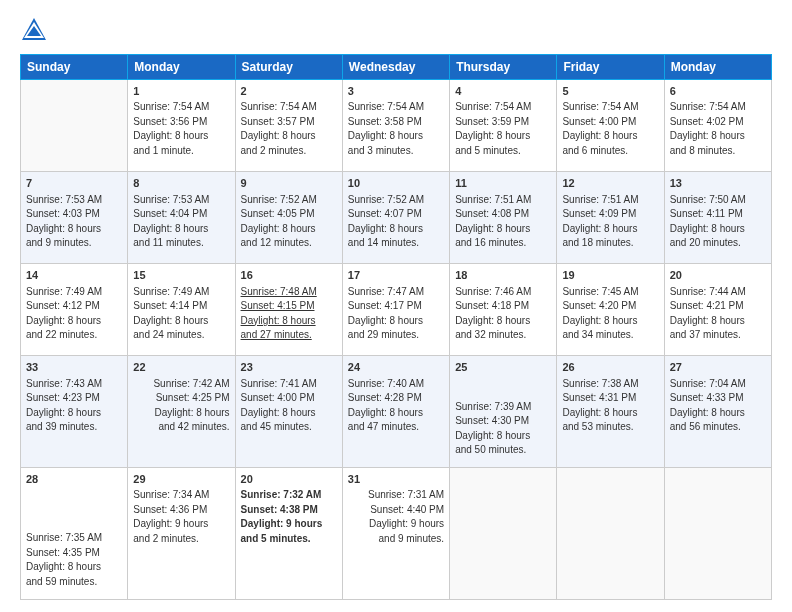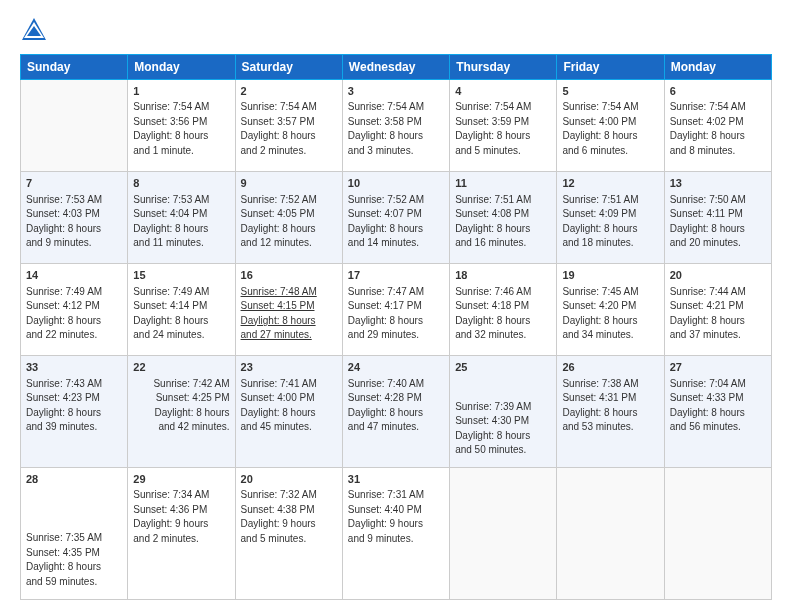--- a/index.html
+++ b/index.html
@@ -349,28 +349,28 @@
           </td>
           <td>
             <span class="day-num">29</span>
             <div class="day-info" style="white-space: pre-line;">Sunrise: 7:34 AM
 Sunset: 4:36 PM
 Daylight: 9 hours
 and 2 minutes.</div>
           </td>
           <td>
             <span class="day-num">20</span>
-            <div class="day-info" style="white-space: pre-line;">Sunrise: 7:32 AM
+            <div class="day-info" style="white-space: pre-line; font-weight: bold;">Sunrise: 7:32 AM
 Sunset: 4:38 PM
 Daylight: 9 hours
 and 5 minutes.</div>
           </td>
           <td>
             <span class="day-num">31</span>
-            <div class="day-info" style="white-space: pre-line;">Sunrise: 7:31 AM
+            <div class="day-info" style="white-space: pre-line; text-align: right;">Sunrise: 7:31 AM
 Sunset: 4:40 PM
 Daylight: 9 hours
 and 9 minutes.</div>
           </td>
           <td class="empty-cell"></td>
           <td class="empty-cell"></td>
           <td class="empty-cell"></td>
         </tr>
       </tbody>
   </table>

